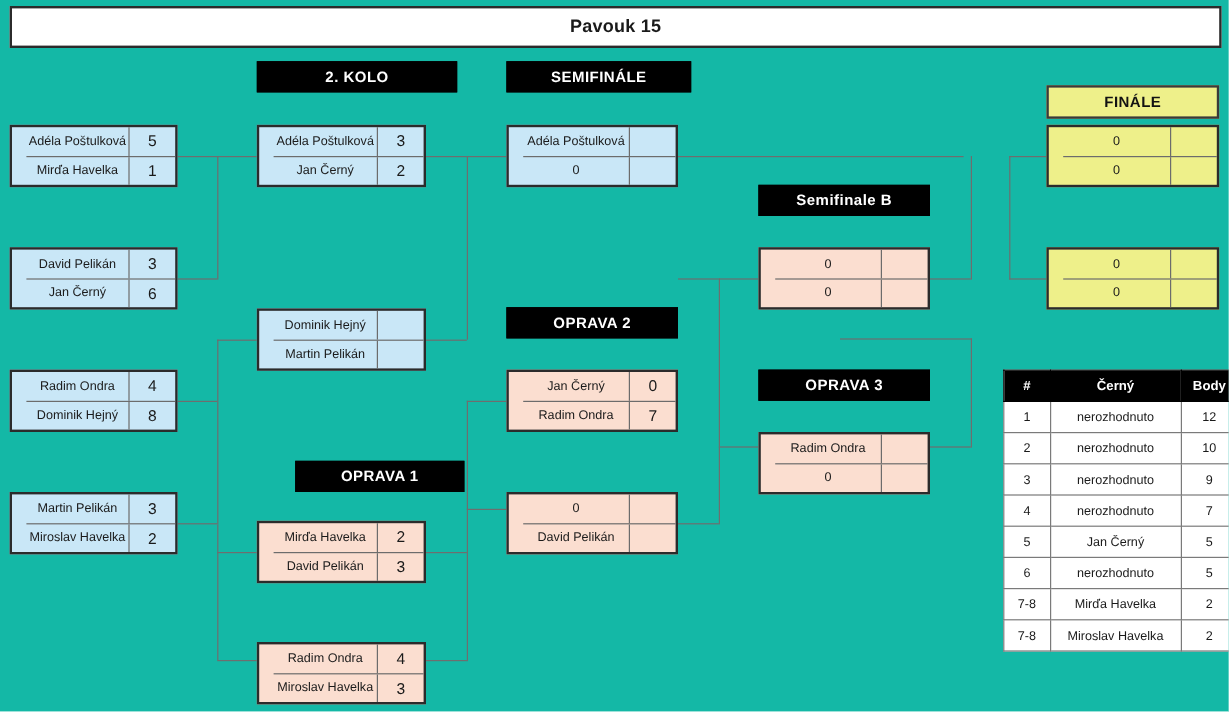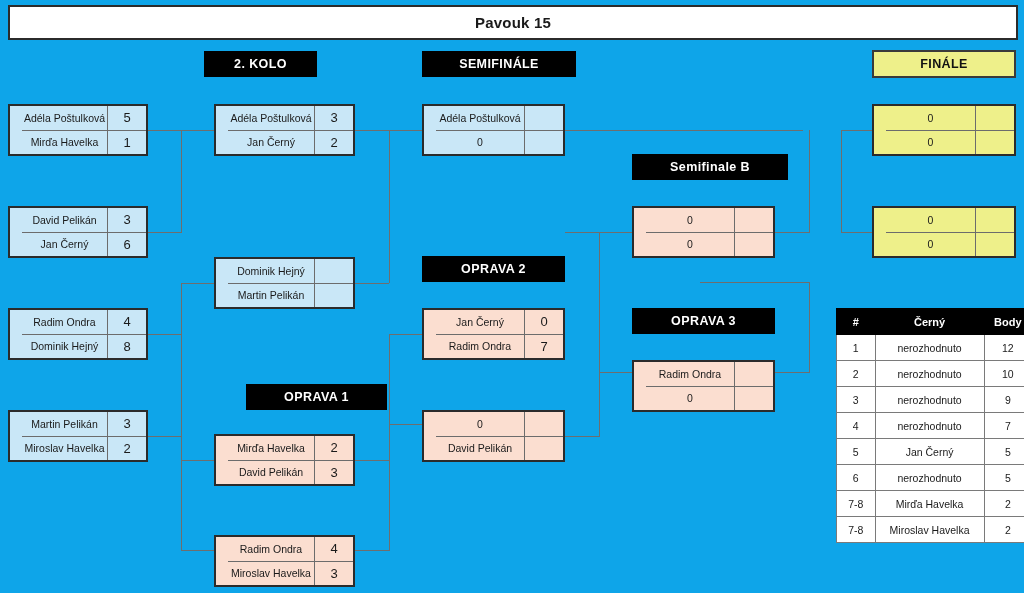--- a/index.html
+++ b/index.html
@@ -5,21 +5,21 @@
 <style>
   html,body{margin:0;padding:0;background:#ffffff;}
   body{
     font-family:"Liberation Sans","DejaVu Sans",sans-serif;
     color:#1a1a1a;
   }
   #stage{
     position:relative;
     width:1024px;
     height:593px;
-    background:#0ea5e9;
+    background:#14b8a6;
     overflow:hidden;
   }
 
   
   .title-bar{
     position:absolute;
     left:8px; top:5px;
     width:1006px; height:31px;
     border:2px solid #2b2b2b;
     background:#ffffff;
@@ -35,20 +35,21 @@
     color:#ffffff;
     display:flex; align-items:center; justify-content:center;
     font-size:12.5px; font-weight:bold; letter-spacing:.4px;
     border:1px solid #000000;
     box-sizing:border-box;
   }
   .round-head.yellow{
     background:#eef08a;
     color:#121212;
     border:2px solid #3a3a3a;
+    margin-top:21px;
   }
 
   
   .match{
     position:absolute;
     border:2px solid #2b2b2b;
     box-sizing:border-box;
     display:flex; flex-direction:column;padding-left:12px;
   }
   .match .row{
@@ -111,31 +112,31 @@
 </style>
 </head>
 <body>
 
 <div id="stage">
 
   <div class="title-bar">
     <span>Pavouk 15</span>
   </div>
 
-  <div class="round-head" style="left:204px;top:51px;width:113px;">
+  <div class="round-head" style="left:214px;top:51px;width:167px;">
     <span>2. KOLO</span>
   </div>
   <div class="round-head" style="left:422px;top:51px;width:154px;">
     <span>SEMIFINÁLE</span>
   </div>
   <div class="round-head yellow" style="left:872px;top:50px;width:144px;height:28px;">
     <span>FINÁLE</span>
   </div>
 
-  <div class="round-head" style="left:632px;top:154px;width:156px;">
+  <div class="round-head" style="left:632px;top:154px;width:143px;">
     <span>Semifinale B</span>
   </div>
   <div class="round-head" style="left:214px;top:384px;width:141px;margin-left:32px;">
     <span>OPRAVA 1</span>
   </div>
   <div class="round-head" style="left:422px;top:256px;width:143px;">
     <span>OPRAVA 2</span>
   </div>
   <div class="round-head" style="left:632px;top:308px;width:143px;">
     <span>OPRAVA 3</span>

